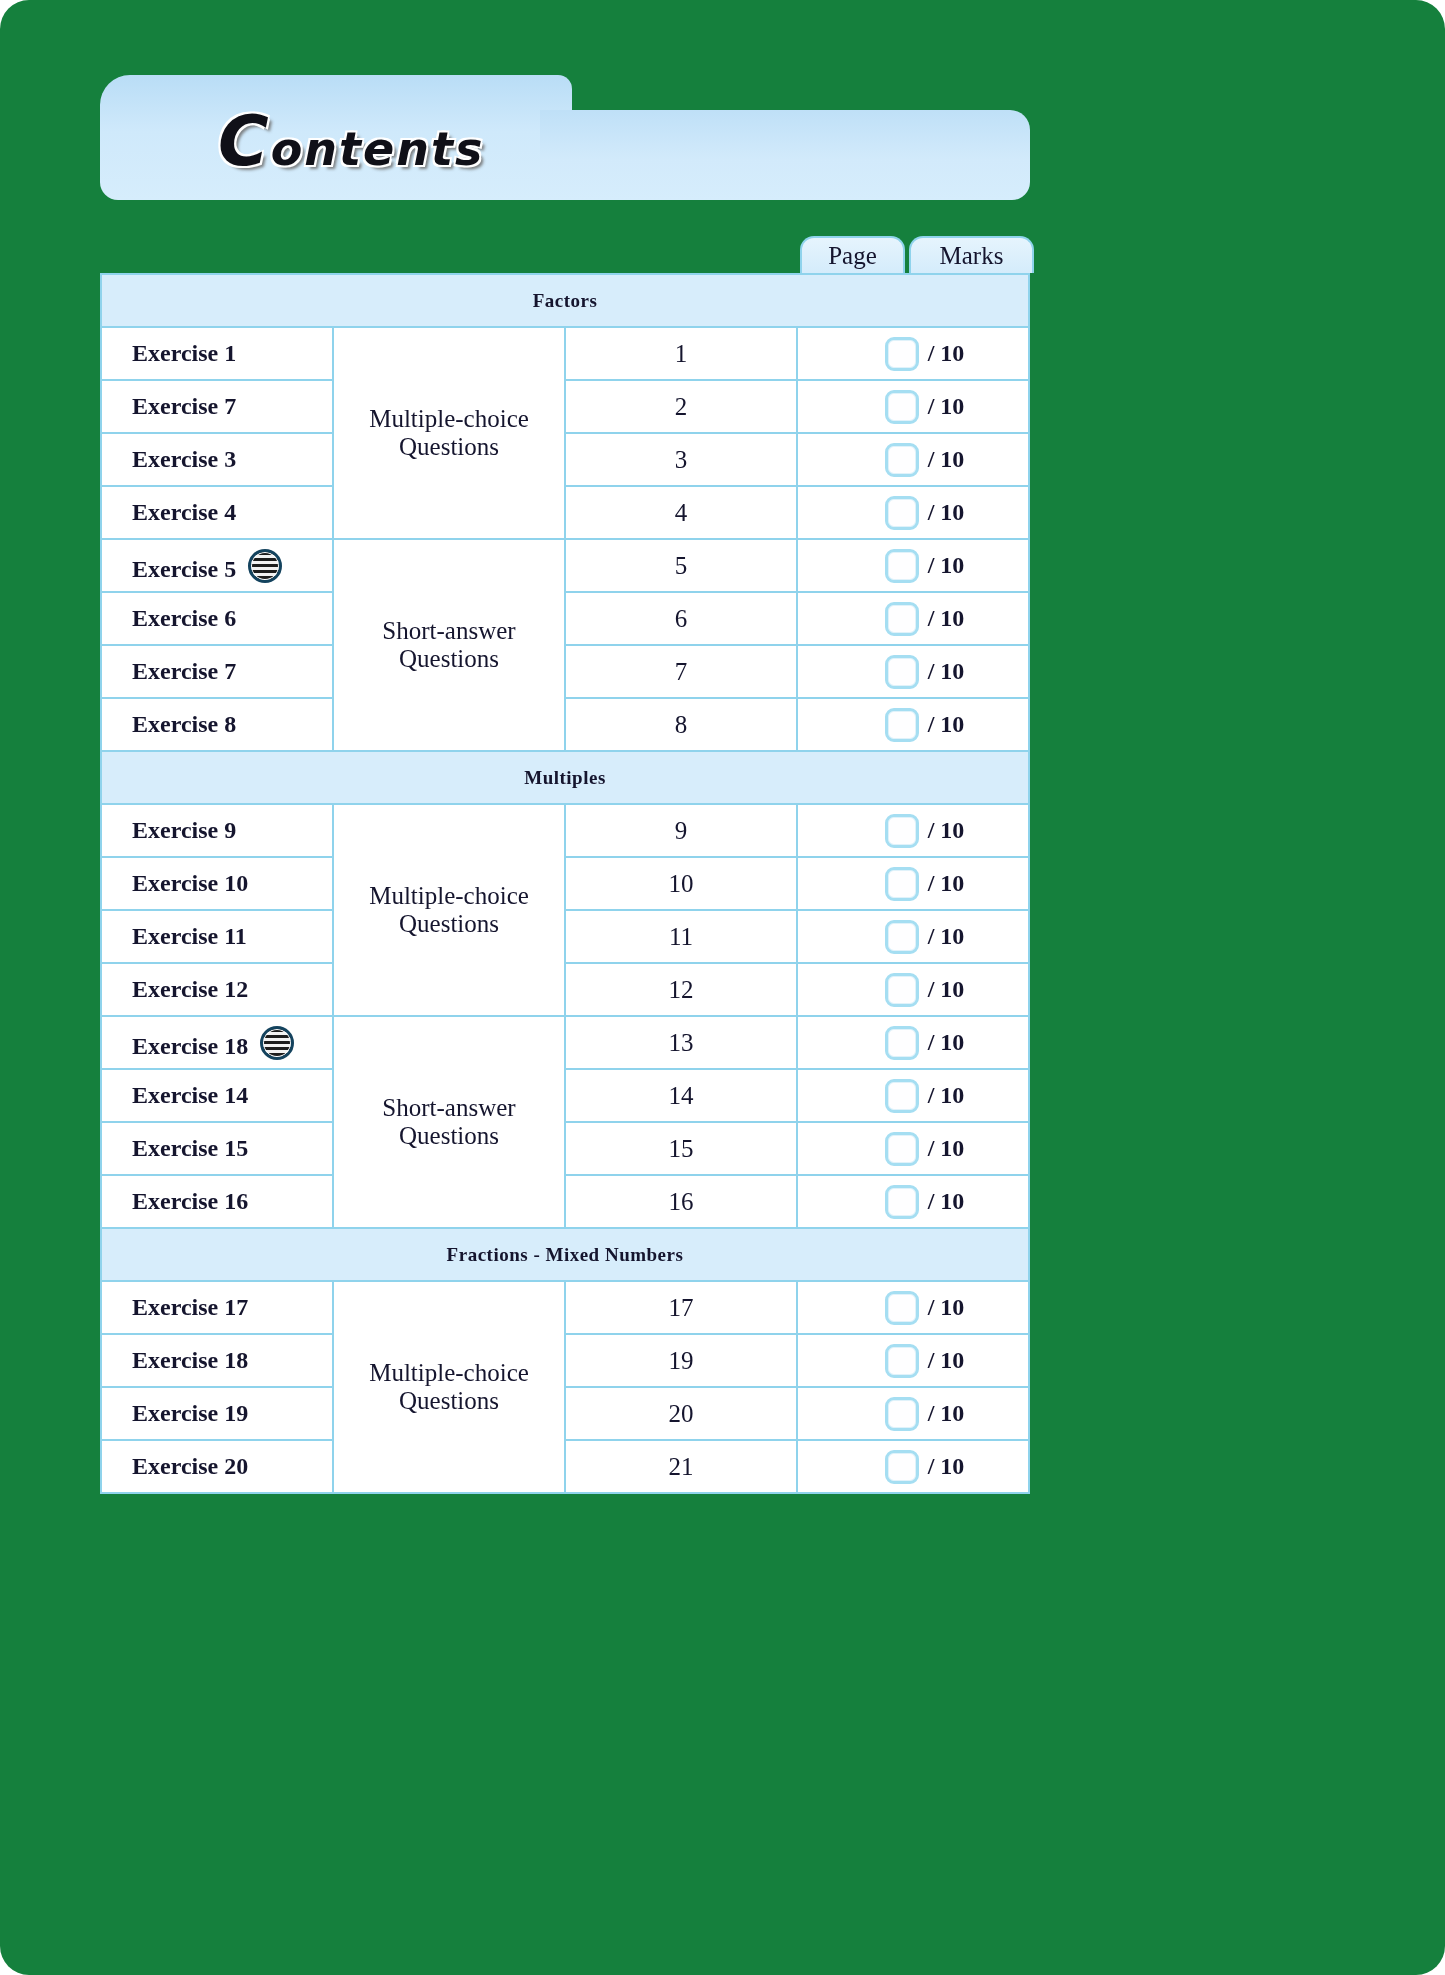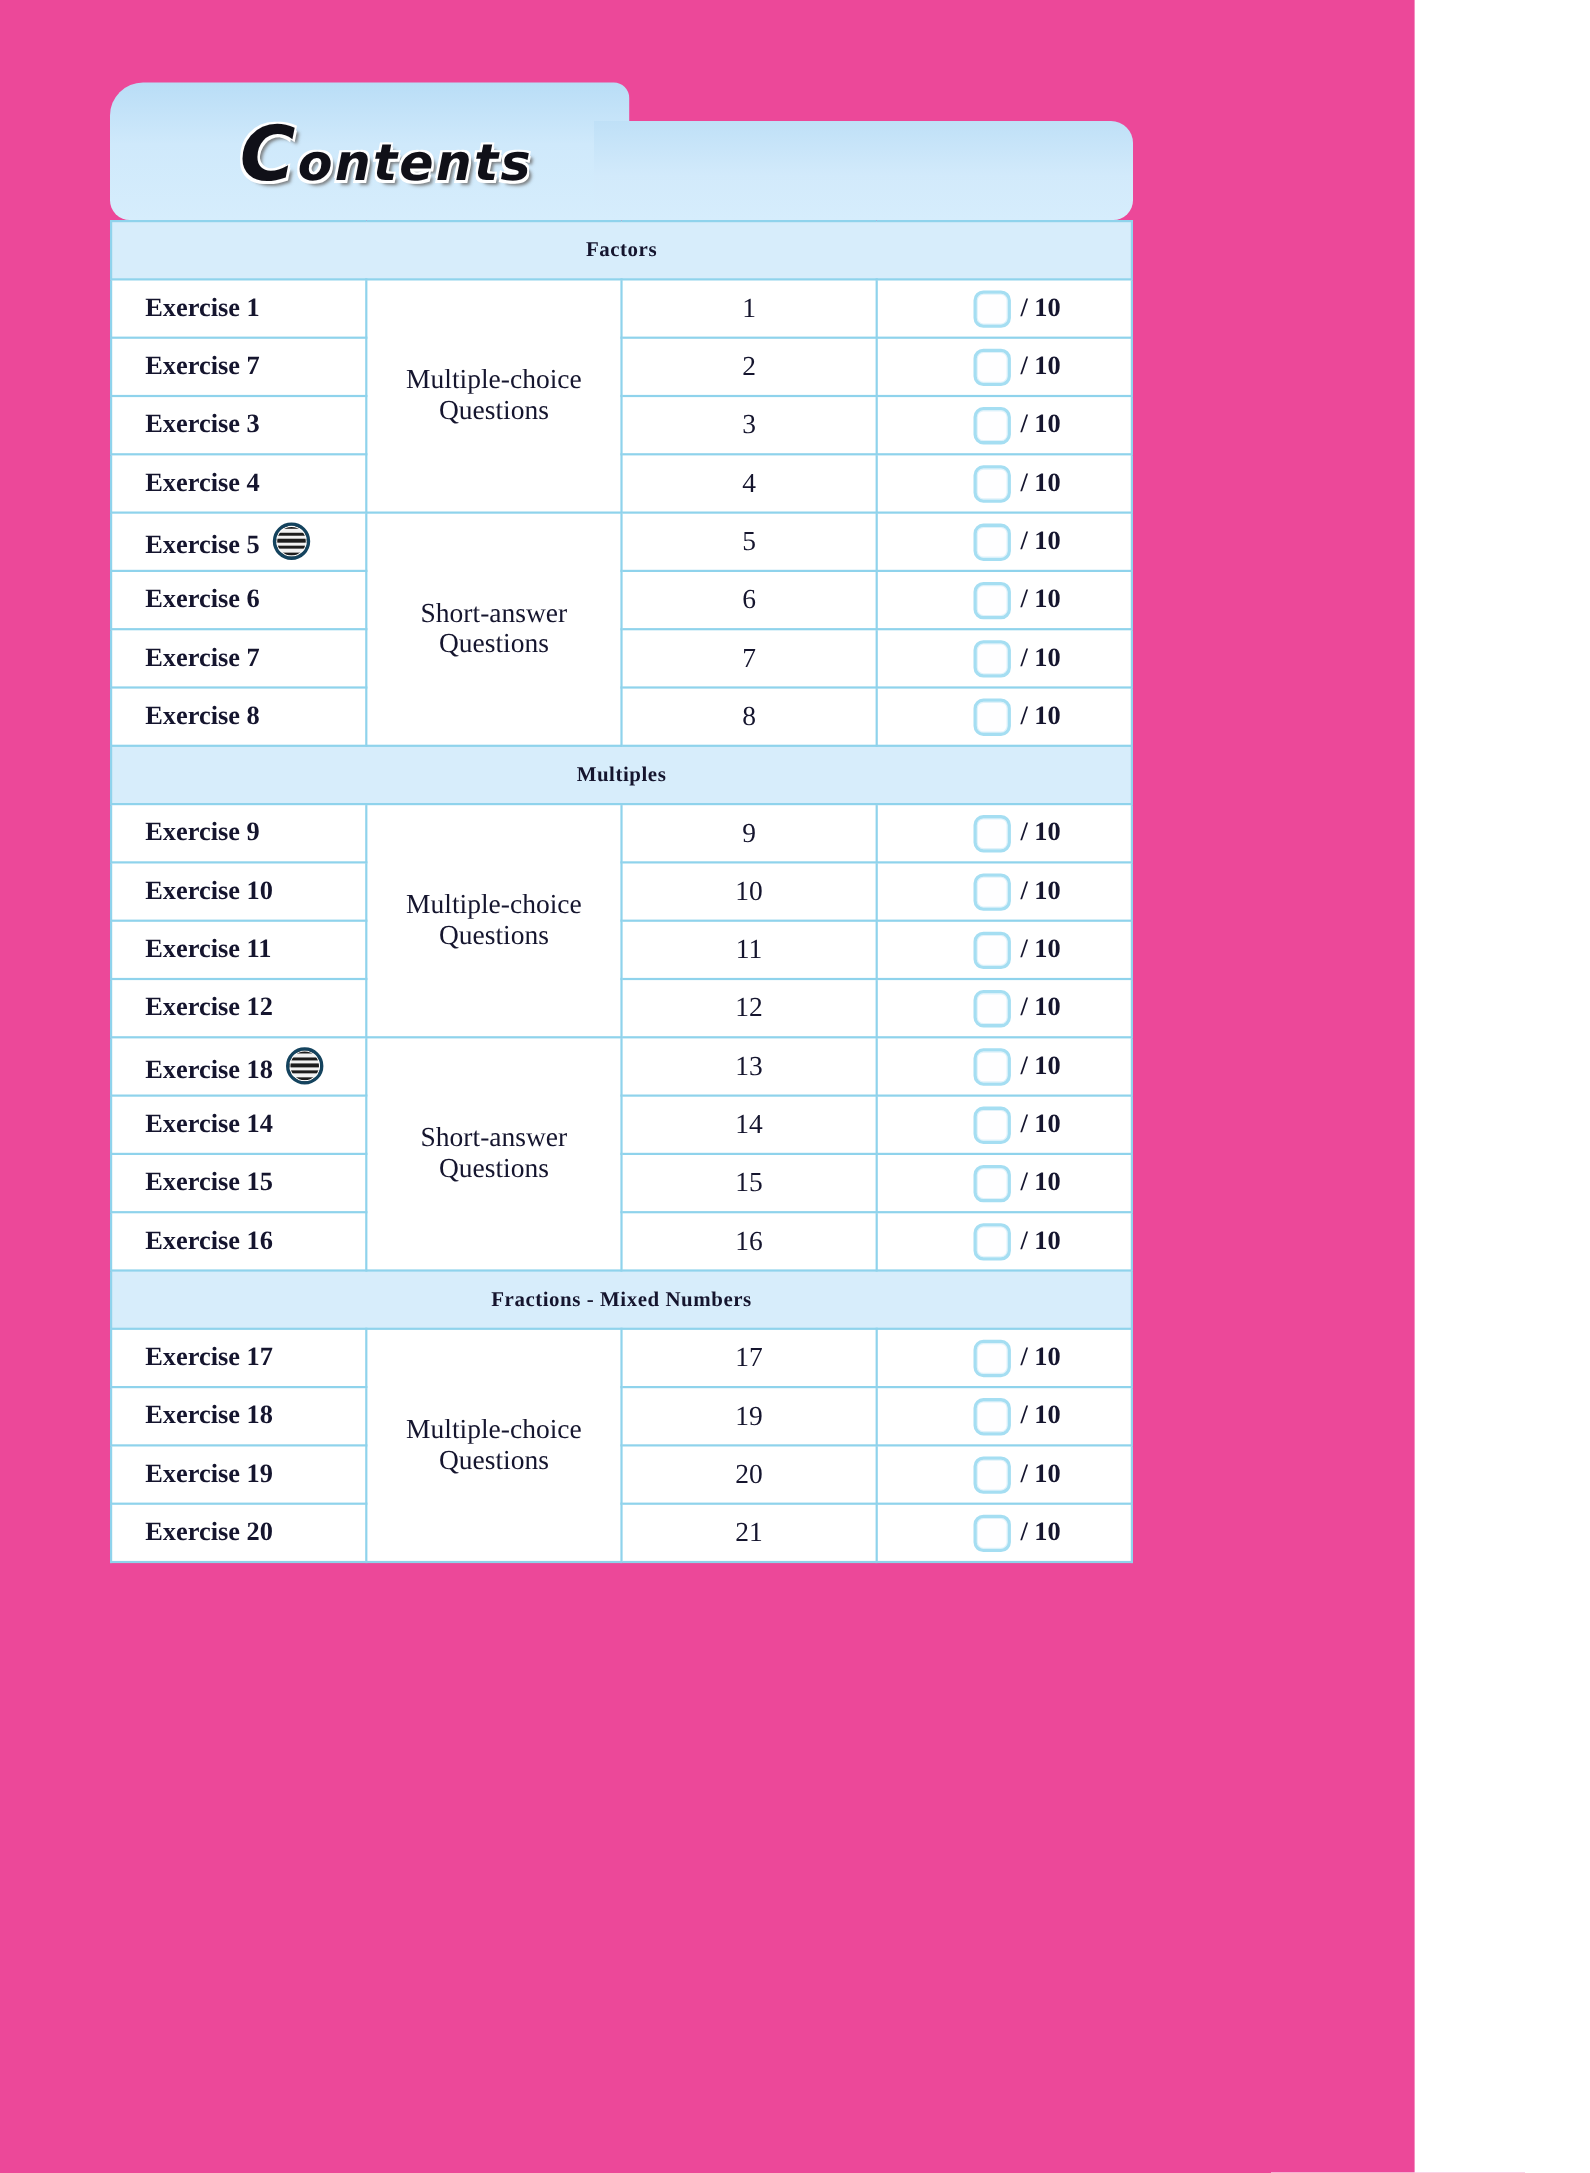--- a/index.html
+++ b/index.html
@@ -1,22 +1,23 @@
 <!DOCTYPE html>
 <html><head>
 <meta charset="utf-8">
 <style>
   html,body { margin:0; padding:0; background:#ffffff; }
   .page {
     position:relative;
-    width:1286px; height:1975px;
-    background:#ec4899;
+    width:1445px; height:1975px;
+    background:#15803d;
     font-family:"Liberation Serif","DejaVu Serif",serif;
     color:#15152e;
     overflow:hidden;
+    border-radius:29px;
   }
   .content { position:absolute; left:100px; top:75px; width:930px; }
 
   
   .banner { position:relative; height:125px; }
   .banner-left {
     position:absolute; left:0; top:0; width:472px; height:125px;
     background:linear-gradient(180deg,#b9ddf6 0%,#cfe9fb 45%,#d6edfc 100%);
     border-radius:30px 14px 0 18px;
   }
@@ -97,20 +98,24 @@
 
 <div class="page">
   <div class="content">
 
     <div class="banner">
       <div class="banner-left"></div>
       <div class="banner-right"></div>
       <h1 class="banner-title">Contents</h1>
     </div>
 
+    <div class="col-headers">
+      <div class="tab tab-page">Page</div>
+      <div class="tab tab-marks">Marks</div>
+    </div>
 
     <table class="toc">
       <tbody>
           <tr>
             <td class="section-cell" colspan="4">Factors</td>
           </tr>
           <tr>
             <td class="ex-cell"><span>Exercise 1</span></td>
             <td class="desc-cell" rowspan="4">Multiple-choice Questions</td>
             <td class="page-cell">1</td>

